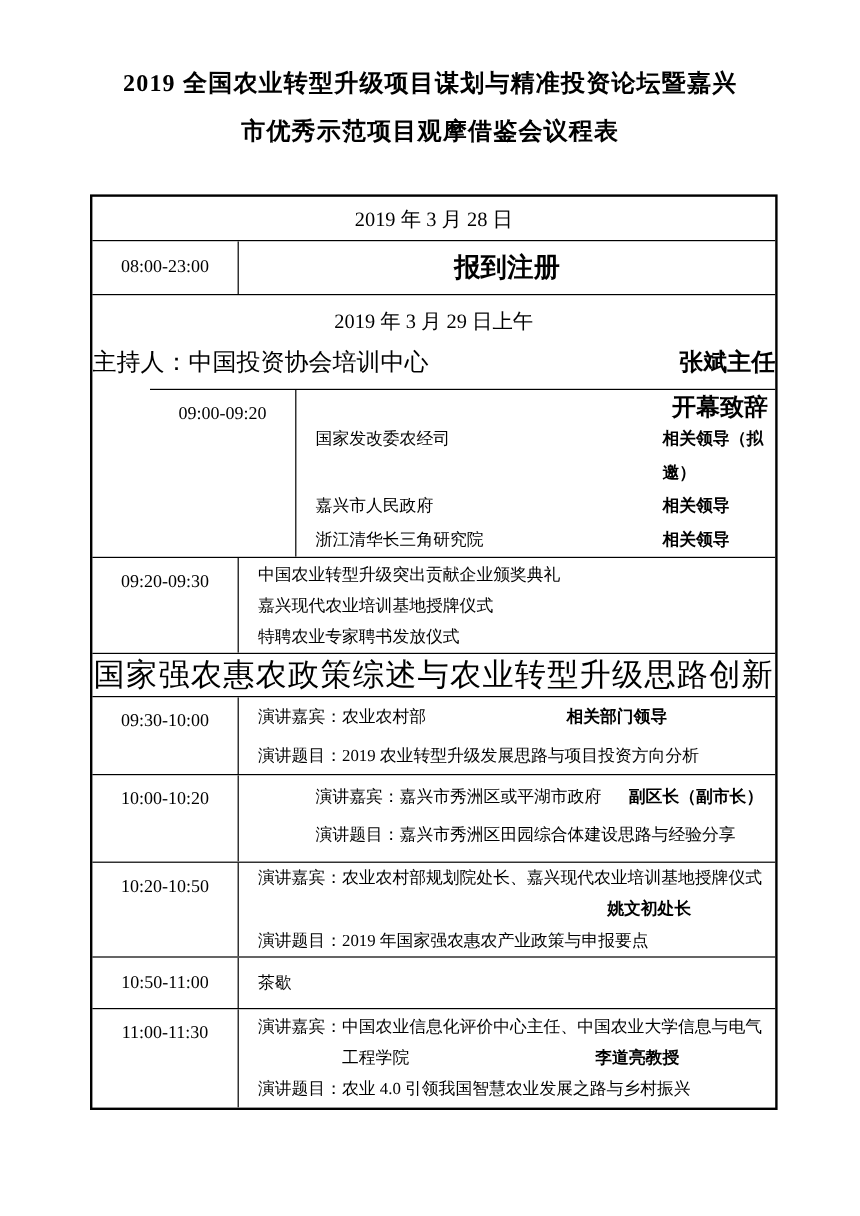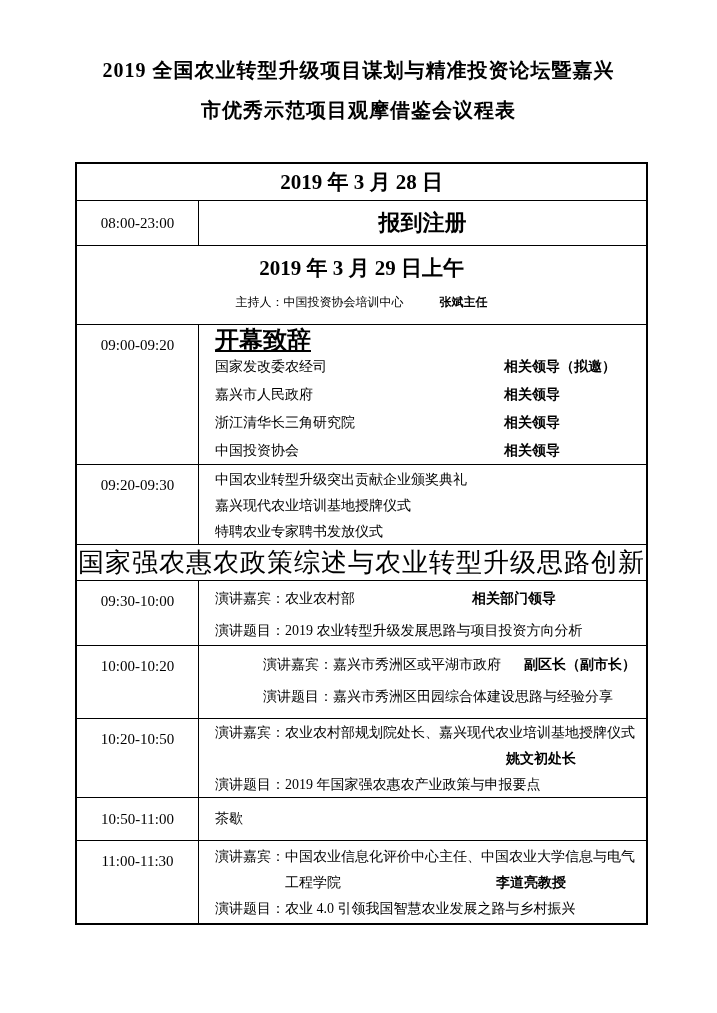--- a/index.html
+++ b/index.html
@@ -62,50 +62,49 @@
     flex:1;
     box-sizing:border-box;
     text-align:center;
     overflow:hidden;
   }
 
   
   .r1 { height:36px; }
   .r2 { height:45px; }
   .r3 { height:79px; }
-  .r4 { height:140px; }
+  .r4 { height:140px;margin-left:48px; }
   .r5 { height:80px; }
   .r6 { height:36px; }
   .r7 { height:65px; }
   .r8 { height:73px;gap:48px; }
   .r9 { height:79px; }
   .r10 { height:43px; }
   .r11 { height:83px; }
 
   .day-header {
-    font-size:21px; font-weight:bold;
+    font-size:17px; font-weight:normal;
   }
   .r1 .full-cell { display:flex; align-items:center; justify-content:center; }
   .r6 .full-cell { display:flex; align-items:center; justify-content:center; font-size:26px; font-weight:normal; letter-spacing:1px; }
 
   .r2 .content-cell { display:flex; align-items:center; justify-content:center; padding:0; }
   .reg-text { font-size:22px; font-weight:bold; }
 
   .r3 .full-cell { padding-top:6px; }
   .r3 .day-header { line-height:32px; }
   .host-line {
-    line-height:36px; font-size:12px;
-    display:flex; justify-content:center; gap:36px;
+    line-height:36px; font-size:20px;
+    display:flex; justify-content:space-between; gap:36px;
   }
 
   .cell-heading {
-    text-align:left;
-    font-size:24px; font-weight:bold;
+    text-align:right;
+    font-size:20px; font-weight:bold;
     line-height:26px;
-    text-decoration:underline;
   }
   .pair { display:flex; line-height:28px; }
   .pair-org { flex:0 0 289px; }
   .pair-leader { font-weight:bold; }
 
   .plain-line { line-height:26px; }
 
   .labeled-line { display:flex; }
   .line-label { white-space:nowrap; }
   .line-rest { flex:1; display:flex; }

